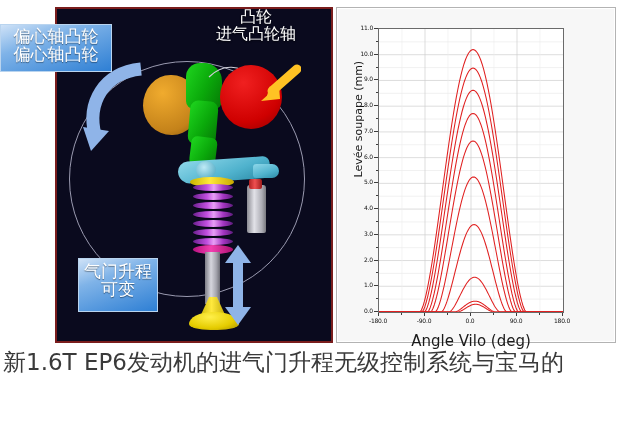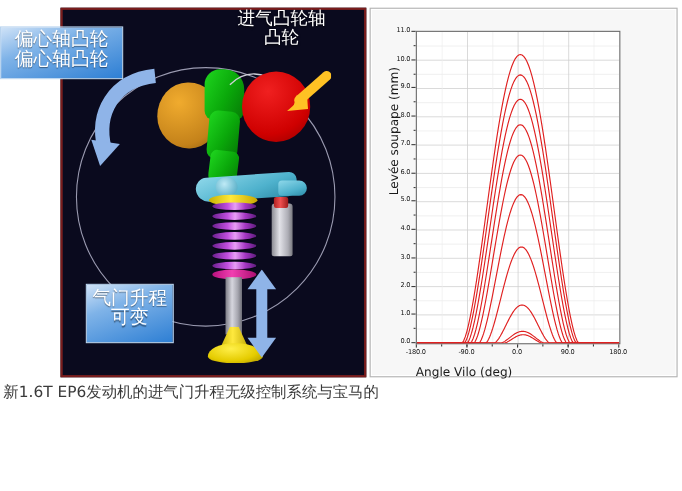--- a/index.html
+++ b/index.html
@@ -61,25 +61,25 @@
     background:#ffffff;border:1px solid #6a6a6a;box-sizing:border-box;overflow:hidden;}
   #plot-svg{position:absolute;left:0;top:0;}
   .ylab{position:absolute;right:0;font-size:6px;color:#111;text-align:right;
      font-family:"DejaVu Sans",sans-serif;white-space:nowrap;letter-spacing:-.2px;}
   .ytick{position:absolute;background:#3c3c3c;height:1px;}
   .xlab{position:absolute;font-size:6px;color:#111;text-align:center;
      font-family:"DejaVu Sans",sans-serif;white-space:nowrap;letter-spacing:-.2px;}
   .xtick{position:absolute;background:#3c3c3c;width:1px;}
   #ytitle{position:absolute;left:-34px;top:108px;width:110px;font-size:11px;color:#1a1a1a;
      transform:rotate(-90deg);text-align:center;white-space:nowrap;}
-  #xtitle{position:absolute;left:41px;top:324px;width:186px;font-size:11px;color:#1a1a1a;text-align:left;}
+  #xtitle{position:absolute;left:41px;top:324px;width:186px;font-size:15px;color:#1a1a1a;text-align:center;}
 
   
   #caption{position:absolute;left:3px;top:348px;width:614px;
-    font-size:14px;line-height:1.30;color:#3a3a3a;
+    font-size:23px;line-height:1.30;color:#3a3a3a;
     font-family:"DejaVu Sans",sans-serif;}
 </style>
 </head>
 <body>
 
 <div id="page">
 
   <div id="mech-panel">
     <div id="mech-stage">
 
@@ -148,22 +148,22 @@
     <div>偏心轴凸轮</div>
     <div>偏心轴凸轮</div>
   </div>
 
   <div id="callout-lift" class="callout">
     <div>气门升程</div>
     <div>可变</div>
   </div>
 
   <div id="label-camshaft">
+    <div>凸轮</div>
     <div>进气凸轮轴</div>
-    <div>凸轮</div>
   </div>
 
   <div id="chart-panel">
     <div id="ytitle">Levée soupape (mm)</div>
     <div id="xtitle">Angle Vilo (deg)</div>
     <div id="axis-labels">
         <div class="ylab" style="top: 299px; width: 34px; right: 242px;">0.0</div>
         <div class="ytick" style="left: 37px; top: 303px; width: 4px;"></div>
         <div class="ylab" style="top: 273.273px; width: 34px; right: 242px;">1.0</div>
         <div class="ytick" style="left: 37px; top: 277.273px; width: 4px;"></div>

